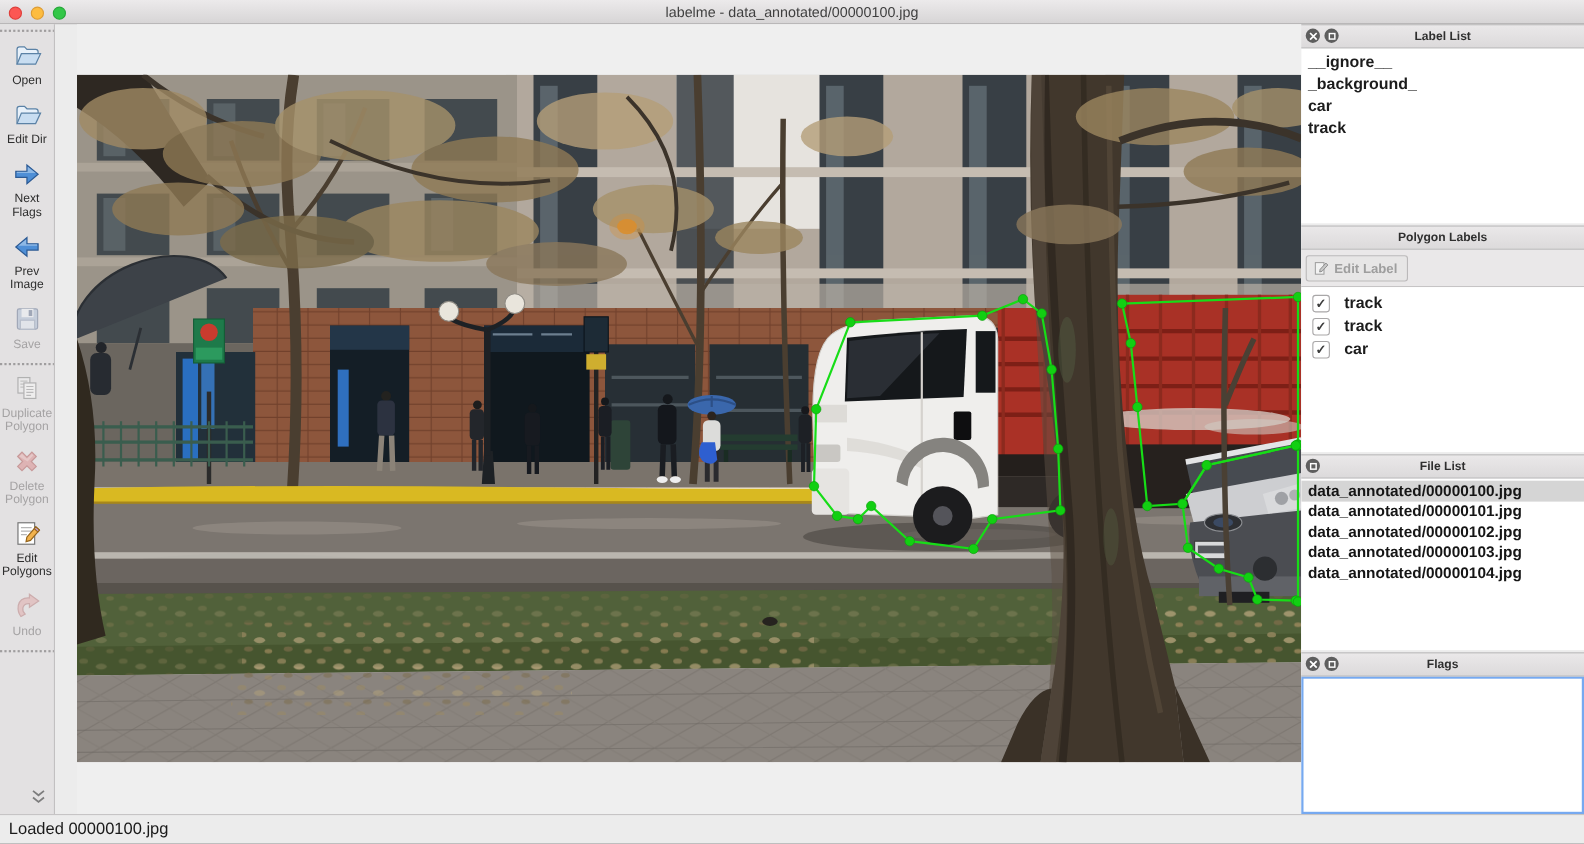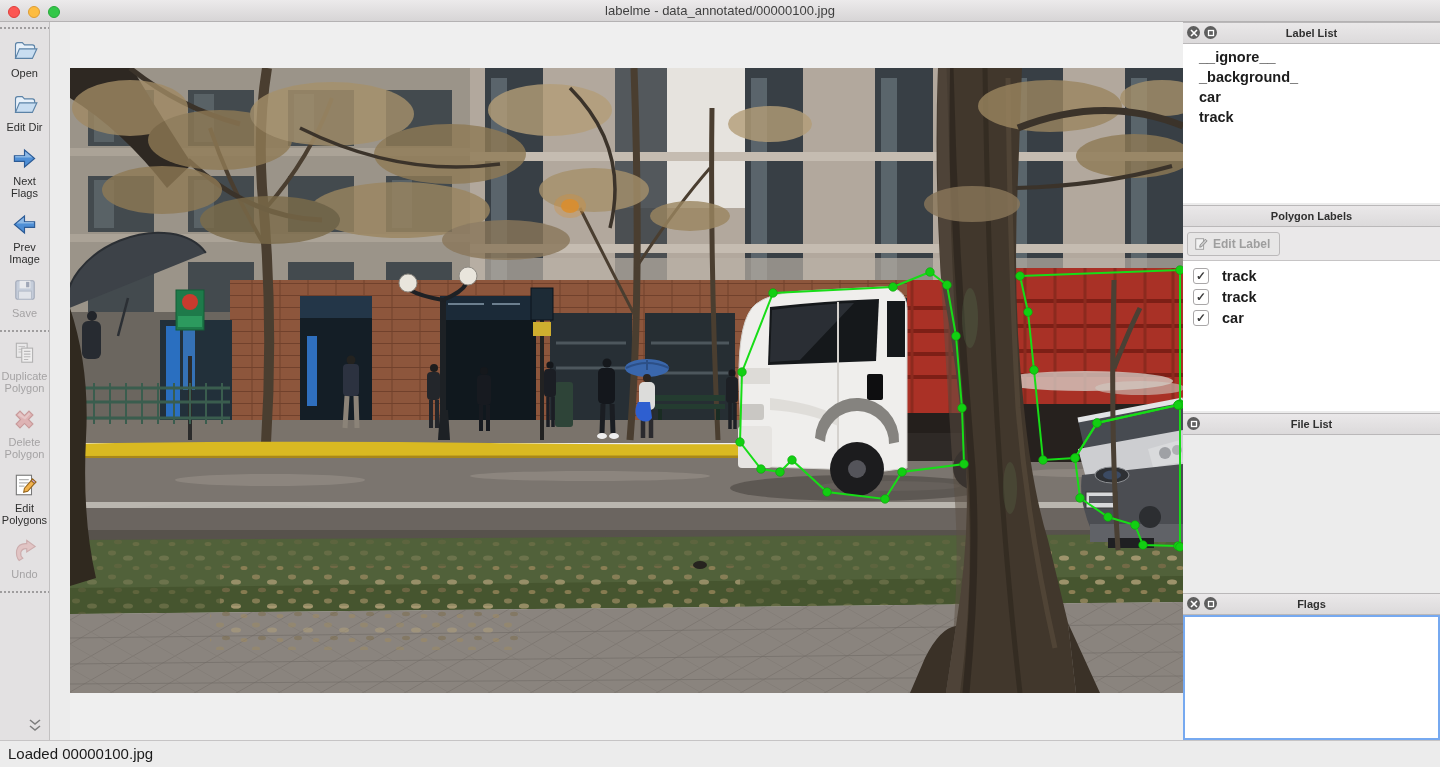--- a/index.html
+++ b/index.html
@@ -23,21 +23,21 @@
   #photo{position:absolute;left:0;top:46px;}
   
   #dock{position:absolute;right:0;top:22px;width:257px;bottom:27px;background:#ececec;display:flex;flex-direction:column;}
   .panel{display:flex;flex-direction:column;min-height:0;font-weight:bold;}
   .phead{height:20px;flex:0 0 20px;background:linear-gradient(#eae8e9,#dcdadb);border:1px solid #bab8b9;border-left:none;border-right:none;position:relative;display:flex;align-items:center;justify-content:center;font-size:11px;color:#2f2f2f;}
   .pbtns{position:absolute;left:4px;top:3px;display:flex;gap:4px;}
   .pbtn{width:13px;height:13px;border-radius:50%;background:#5e5e5e;color:#fff;display:flex;align-items:center;justify-content:center;}
   .pbtn svg{display:block}
   .plist{background:#fff;overflow:hidden;flex:1;}
   .gap{height:2px;flex:0 0 2px;}
-  .lli{font-size:14.5px;color:#1c1c1c;padding:1px 16px;line-height:18px;}
+  .lli{font-size:14.5px;color:#1c1c1c;padding:1px 6px;line-height:18px;}
   .fli{font-size:14px;color:#151515;padding:1.5px 6px;line-height:15.5px;white-space:nowrap;}
   .fli.sel{background:#d5d5d5;}
   .subbar{height:34px;flex:0 0 34px;background:#eae8e9;display:flex;align-items:center;padding-left:4px;border-bottom:1px solid #c6c4c5;box-sizing:border-box;}
   #edit-label-btn{display:flex;align-items:center;gap:5px;height:22px;padding:0 9px 0 6px;background:#e7e6e6;border:1px solid #bbb9ba;border-radius:3px;font-size:12px;color:#9e9e9e;}
   .plr{display:flex;align-items:center;gap:13px;padding:2.5px 0 2.5px 10px;}
   .cb{width:14px;height:14px;border:1px solid #a9a7a8;border-radius:3px;background:#fff;display:flex;align-items:center;justify-content:center;font-size:12px;color:#3c3c3c;line-height:14px;}
   .plr .plab{font-size:14.5px;color:#1c1c1c;}
   #flags-list{border:2px solid #76a9f0;background:#fff;flex:1;}
   
   #statusbar{position:absolute;left:0;bottom:0;width:100%;height:27px;background:#ececec;border-top:1px solid #c6c4c5;box-sizing:border-box;}
@@ -574,20 +574,27 @@
       <div class="phead">
         <div class="pbtns">
           <div class="pbtn">
               <svg width="8" height="8" viewBox="0 0 8 8">
                 <rect x="1.5" y="1.5" width="5" height="5" fill="none" stroke="#fff" stroke-width="1.3"></rect>
               </svg>
             </div>
         </div>
         <span>File List</span>
       </div>
+      <div class="plist" id="file-list" style="padding-top:2px;">
+          <div class="fli sel">data_annotated/00000100.jpg</div>
+          <div class="fli">data_annotated/00000101.jpg</div>
+          <div class="fli">data_annotated/00000102.jpg</div>
+          <div class="fli">data_annotated/00000103.jpg</div>
+          <div class="fli">data_annotated/00000104.jpg</div>
+        </div>
     </div>
 
     <div class="gap"></div>
 
     <div class="panel" style="flex:1;">
       <div class="phead">
         <div class="pbtns">
           <div class="pbtn">
               <svg width="8" height="8" viewBox="0 0 8 8">
                 <path d="M1 1 L7 7 M7 1 L1 7" stroke="#fff" stroke-width="1.6"></path>

